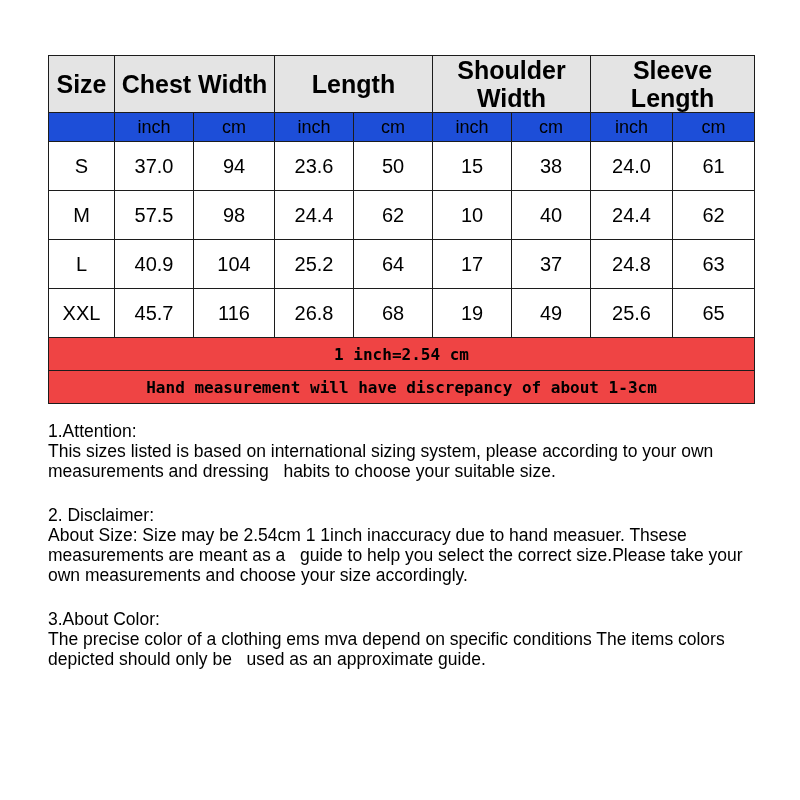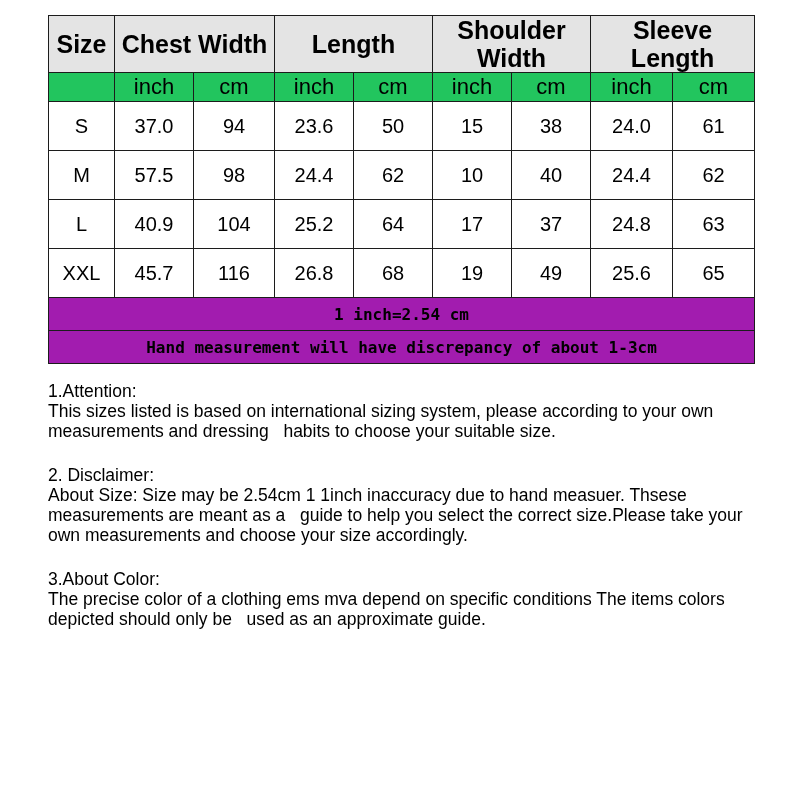--- a/index.html
+++ b/index.html
@@ -7,20 +7,21 @@
     padding: 0;
     background: #ffffff;
     width: 800px;
     height: 800px;
     font-family: "Liberation Sans", sans-serif;
     color: #000000;
     overflow: hidden;
   }
   .wrap {
     padding: 15px 46px 0 48px;
+    margin-top: 40px;
   }
   table.size-chart {
     border-collapse: collapse;
     table-layout: fixed;
     width: 707px;
   }
   table.size-chart th,
   table.size-chart td {
     border: 1px solid #1c1c1c;
     text-align: center;
@@ -30,32 +31,32 @@
   }
   tr.group-row th {
     background: #e4e4e4;
     font-size: 25px;
     font-weight: bold;
     height: 56px;
     line-height: 1.12;
     white-space: pre-line;
   }
   tr.unit-row td {
-    background: #22c55e;
-    font-size: 22px;
+    background: #1d4ed8;
+    font-size: 18px;
     font-weight: 400;
     height: 28px;
   }
   tr.data-row td {
     background: #ffffff;
     font-size: 20px;
     height: 48px;
   }
   tr.mono-note td {
-    background: #a21caf;
+    background: #ef4444;
     font-family: "DejaVu Sans Mono", "Liberation Mono", monospace;
     font-weight: bold;
     font-size: 16px;
     height: 32px;
   }
   .notes {
     margin-top: 17px;
     width: 716px;
     font-size: 17.5px;
     line-height: 20px;

